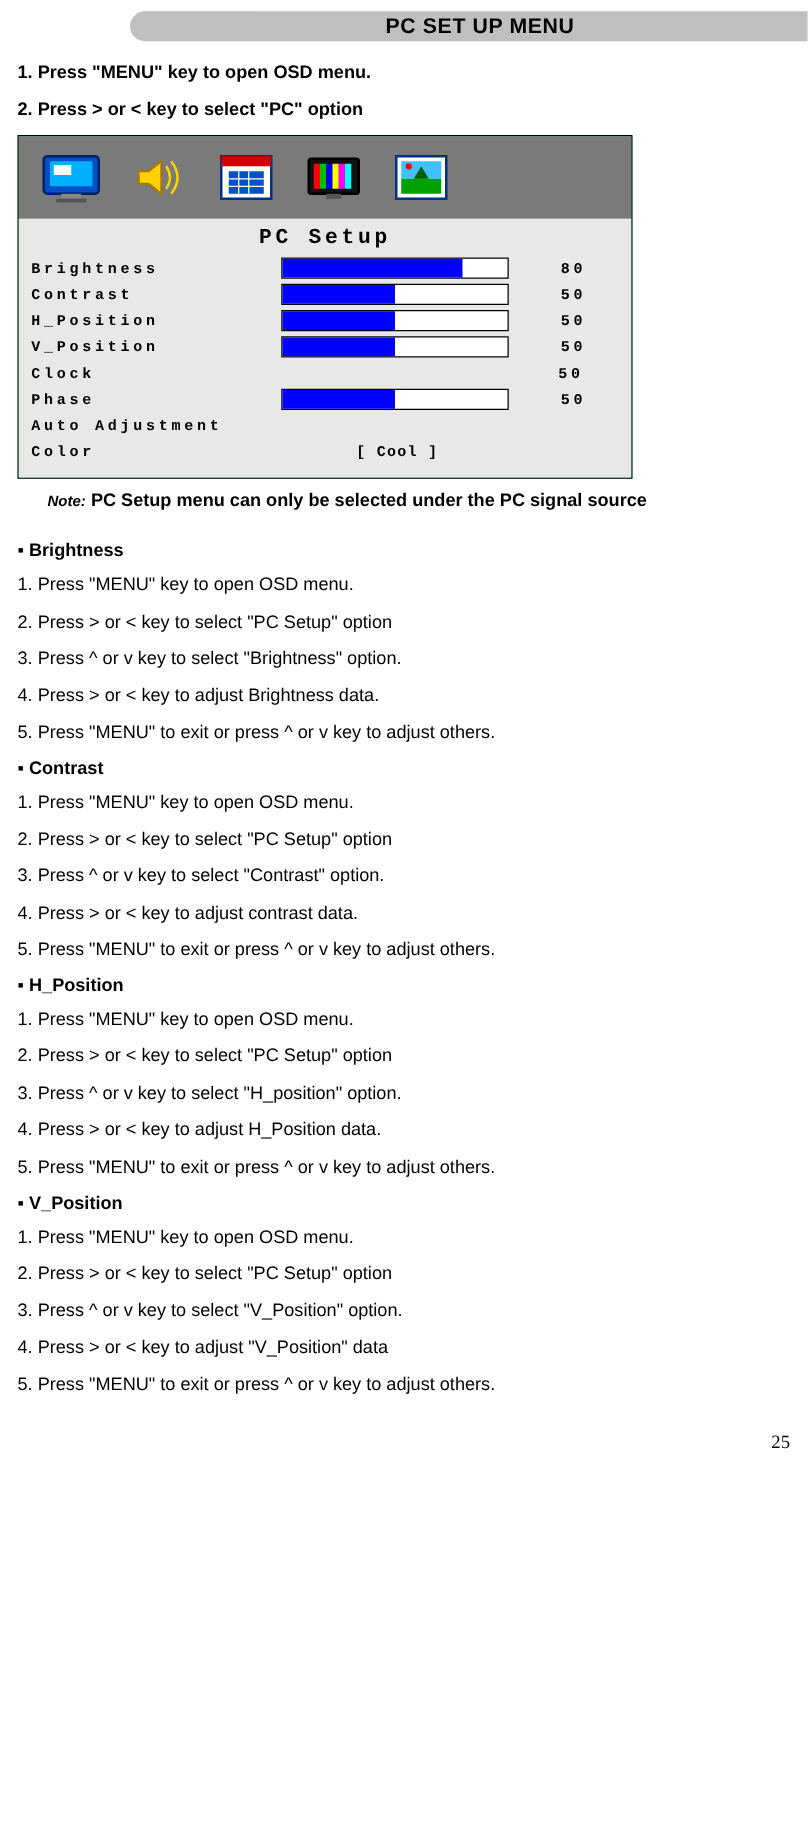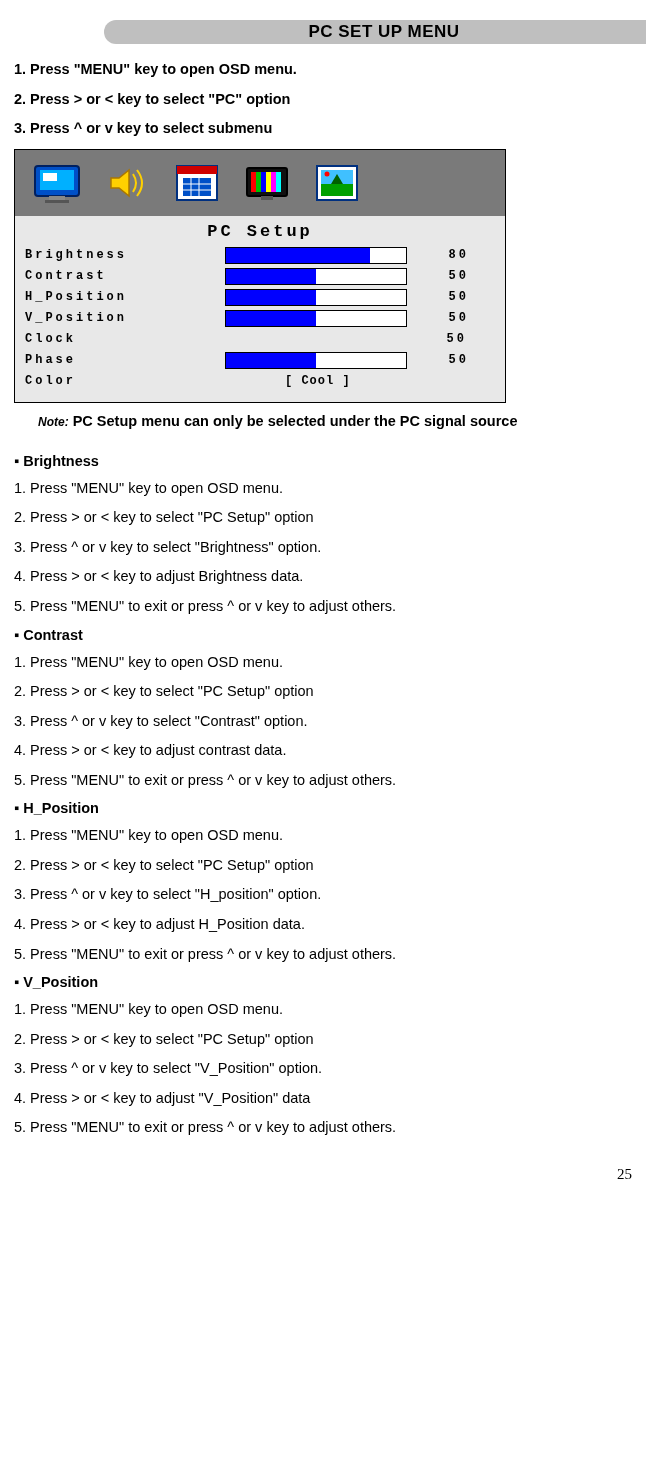--- a/index.html
+++ b/index.html
@@ -4,21 +4,21 @@
 <style>
   body {
     margin: 0;
     padding: 0;
     font-family: Arial, Helvetica, sans-serif;
     width: 646px;
     background: #fff;
     color: #000;
   }
   .page {
-    padding: 16px 14px 40px 14px;
+    padding: 5px 14px 40px 14px;
   }
   .title-bar {
     margin: 4px 0 16px 90px;
     width: 560px;
     height: 24px;
     background: #bfbfbf;
     border-radius: 12px 0 0 12px;
     display: flex;
     align-items: center;
     justify-content: center;
@@ -116,21 +116,20 @@
 </head>
 <body>
 
 <div class="page">
 
   <div class="title-bar">PC SET UP MENU</div>
 
   <div>
     <p class="step">1. Press "MENU" key to open OSD menu.</p>
     <p class="step">2. Press &gt; or &lt; key to select "PC" option</p>
-    <p class="step">3. Press ^ or v key to select submenu</p>
   </div>
 
   <div class="osd-wrap">
     <div class="osd-icons">
       <div class="osd-icon">
         <svg width="48" height="42" viewBox="0 0 48 42">
           <rect x="2" y="4" width="44" height="30" rx="3" fill="#0050c8" stroke="#002060" stroke-width="2"></rect>
           <rect x="7" y="8" width="34" height="20" fill="#00b0ff"></rect>
           <rect x="10" y="11" width="14" height="8" fill="#fff"></rect>
           <rect x="16" y="34" width="16" height="4" fill="#888"></rect>
@@ -215,20 +214,23 @@
         <div class="osd-val">50</div>
       </div>
       <div class="osd-row">
         <div class="osd-label">Phase</div>
         <div class="osd-bar-track">
             <div class="osd-bar-fill" style="width:50%"></div>
           </div>
         <div class="osd-val">50</div>
       </div>
       <div class="osd-row">
+        <div class="osd-label" style="width:auto">Auto Adjustment</div>
+      </div>
+      <div class="osd-row">
         <div class="osd-label">Color</div>
         <div class="osd-color-val">[   Cool   ]</div>
       </div>
     </div>
   </div>
 
   <p class="note-line">
     <span class="note-word">Note:</span>
     <span class="note-rest">PC Setup menu can only be selected under the PC signal source</span>
   </p>

